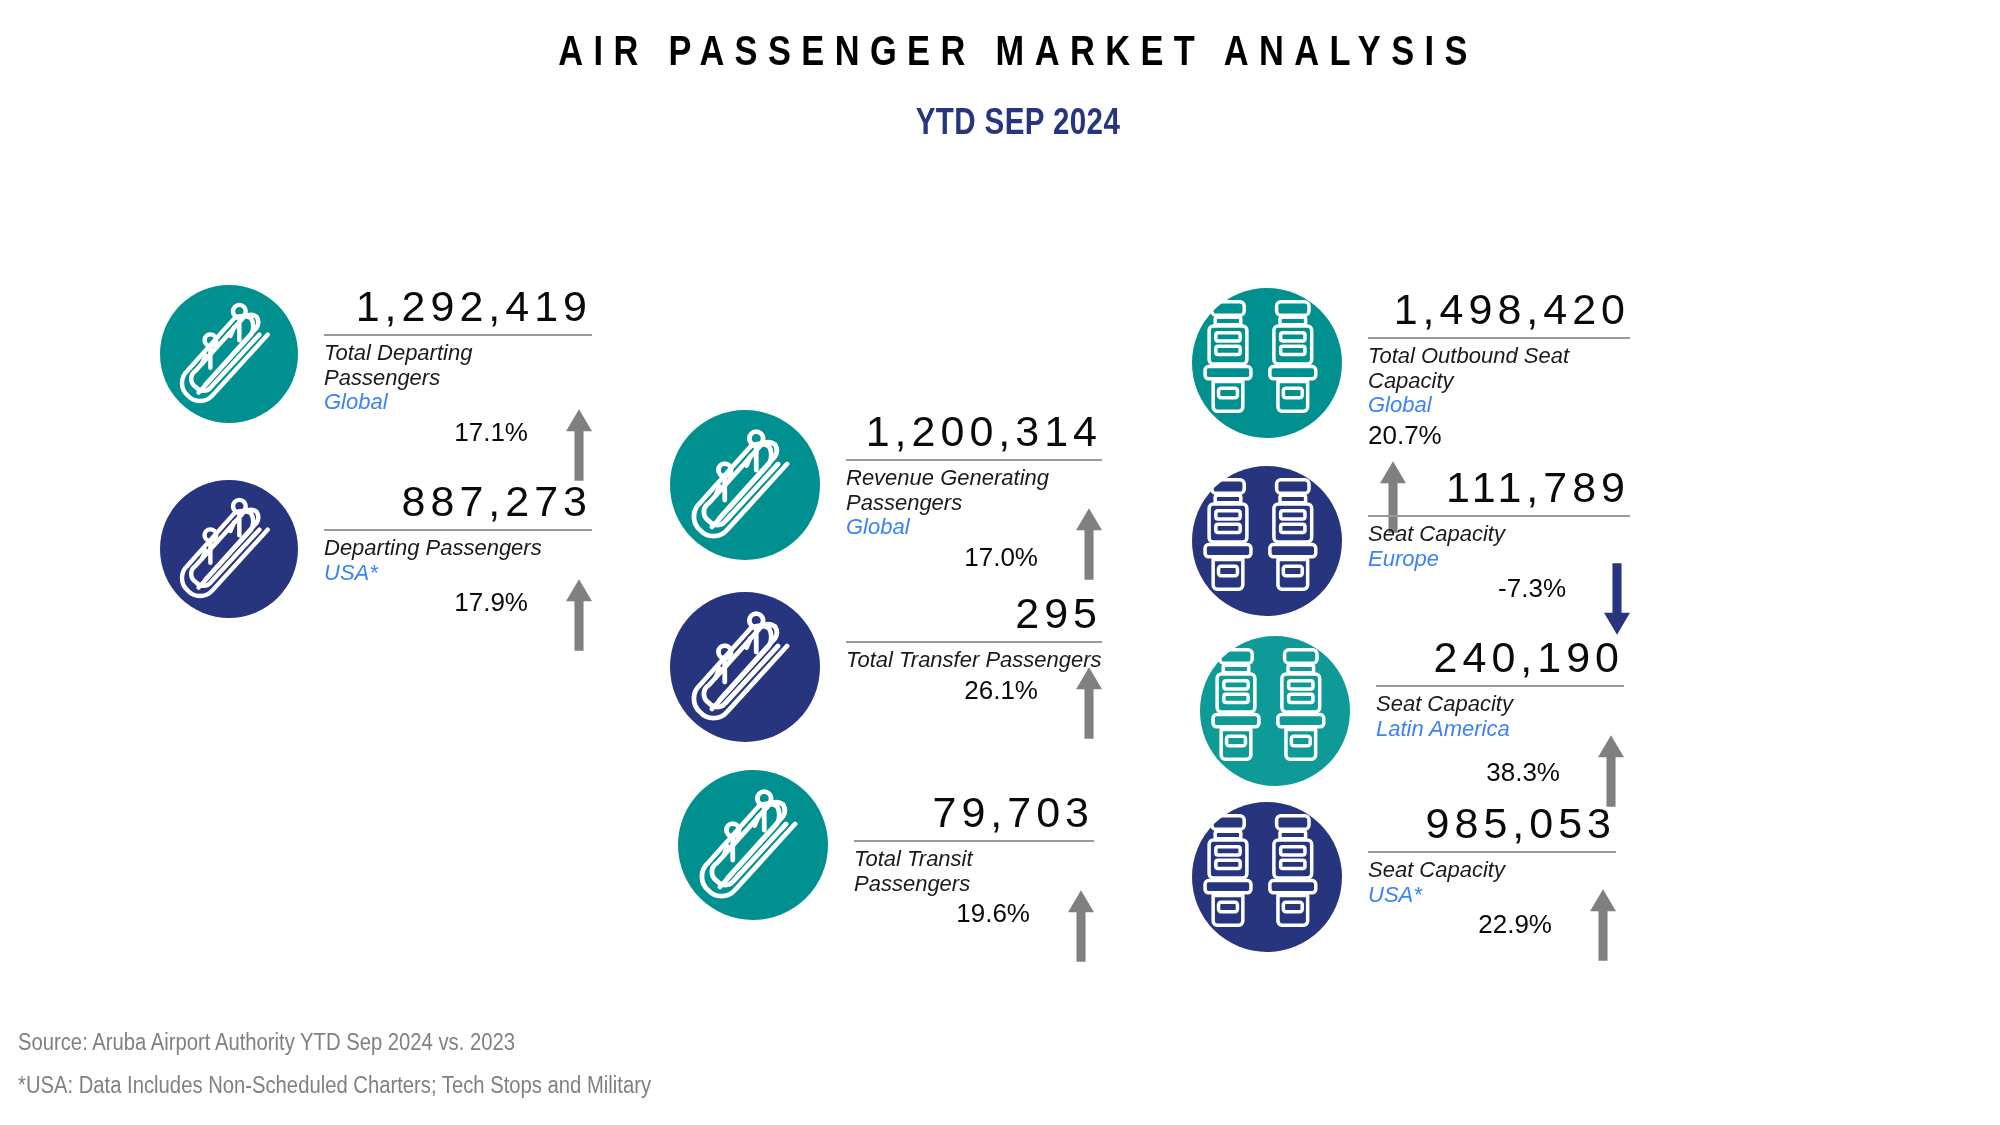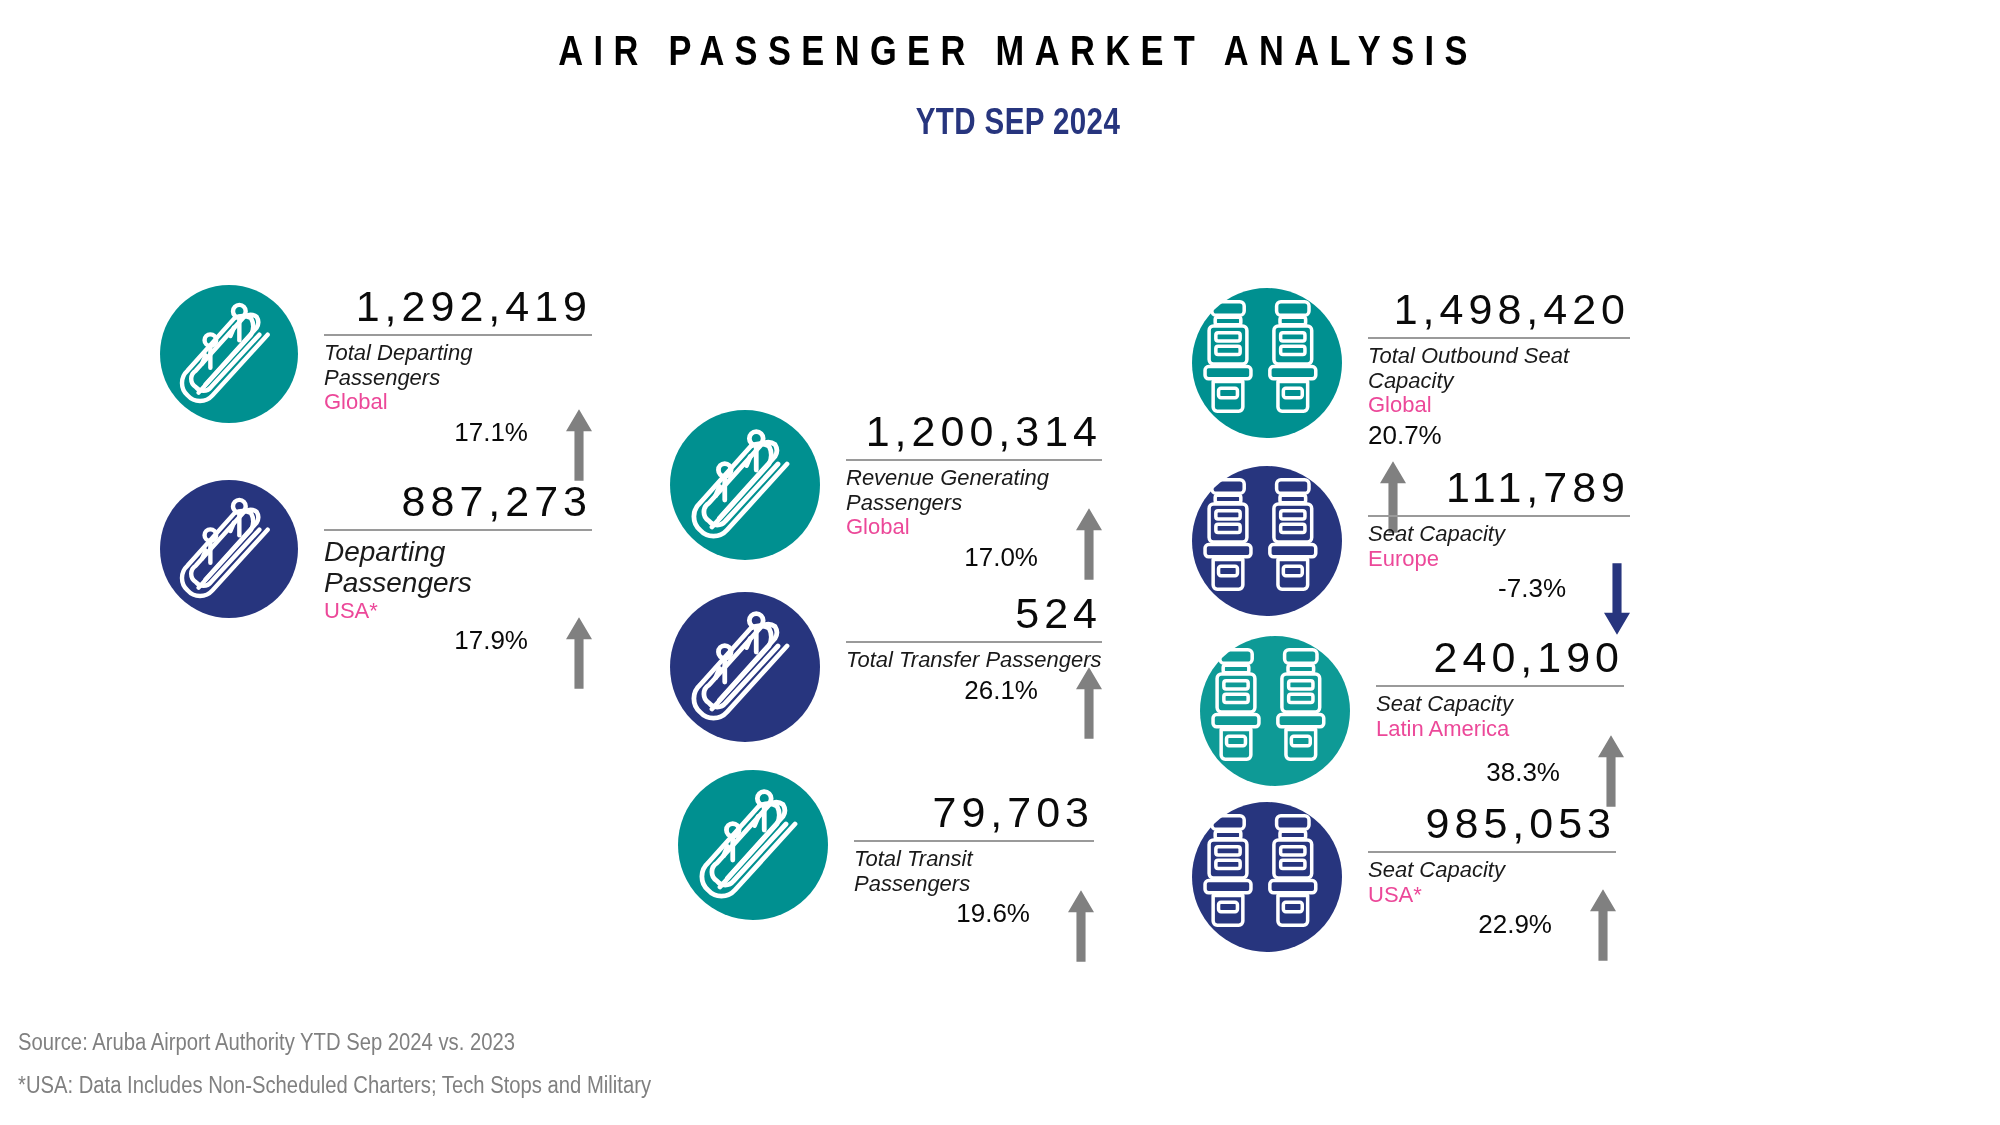--- a/index.html
+++ b/index.html
@@ -77,21 +77,22 @@
   }
   .metric-label {
     font-family: "Liberation Sans", sans-serif;
     font-style: italic;
     color: #1a1a1a;
     line-height: 1.12;
     white-space: pre-line;
   }
   .metric-region {
     font-family: "Liberation Sans", sans-serif;
-    color: #ec4899;
+    font-style: italic;
+    color: #3b82f6;
     line-height: 1.12;
     white-space: nowrap;
   }
   .pct-row {
     display: flex;
     align-items: flex-start;
     justify-content: flex-end;
     white-space: nowrap;
     gap: 26px;
   }
@@ -185,21 +186,21 @@
 
       <circle cx="36.5" cy="40" r="4.2"></circle>
       <path d="M36.5 46 L36.5 60"></path>
       <path d="M33 51 L30.5 57"></path>
     </g>
   </svg></span>
     </div>
     <div class="card-body" style="margin-left:26px;width:268px;">
       <div class="metric-value" style="font-size:43px;">887,273</div>
       <div class="rule" style="margin-top:6px;"></div>
-      <div class="metric-label" style="font-size:28px;margin-top:5px;">Departing Passengers</div>
+      <div class="metric-label" style="font-size:22px;margin-top:5px;">Departing Passengers</div>
       <div class="metric-region" style="font-size: 22px;">USA*</div>
       <div class="pct-row" style="margin-top:2px;">
         <span class="pct-text" style="font-size:26px;">17.9%</span>
         <span style="display:inline-block;margin-left:12px;margin-top:-8px;">
           <svg class="arrow" width="26" height="72" viewBox="0 0 40 110" aria-hidden="true">
     <path d="M20 0 L40 34 H27 V110 H13 V34 H0 Z" fill="#808080"></path>
   </svg>
         </span>
       </div>
     </div>
@@ -260,21 +261,21 @@
       <path d="M57.5 25 L57.5 40"></path>
       <path d="M53.5 31 L51 37"></path>
 
       <circle cx="36.5" cy="40" r="4.2"></circle>
       <path d="M36.5 46 L36.5 60"></path>
       <path d="M33 51 L30.5 57"></path>
     </g>
   </svg></span>
     </div>
     <div class="card-body" style="margin-left:26px;width:256px;">
-      <div class="metric-value" style="font-size:43px;">524</div>
+      <div class="metric-value" style="font-size:43px;">295</div>
       <div class="rule" style="margin-top:6px;"></div>
       <div class="metric-label" style="font-size:22px;margin-top:5px;">Total Transfer Passengers</div>
 
       <div class="pct-row" style="margin-top:2px;">
         <span class="pct-text" style="font-size:26px;">26.1%</span>
         <span style="display:inline-block;margin-left:12px;margin-top:-8px;">
           <svg class="arrow" width="26" height="72" viewBox="0 0 40 110" aria-hidden="true">
     <path d="M20 0 L40 34 H27 V110 H13 V34 H0 Z" fill="#808080"></path>
   </svg>
         </span>

